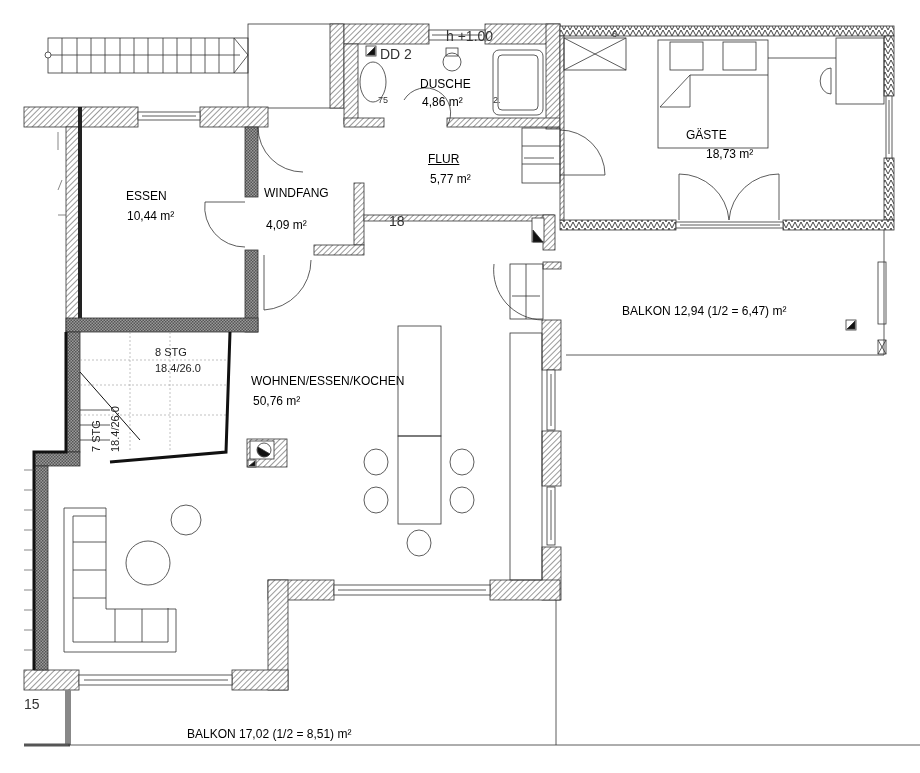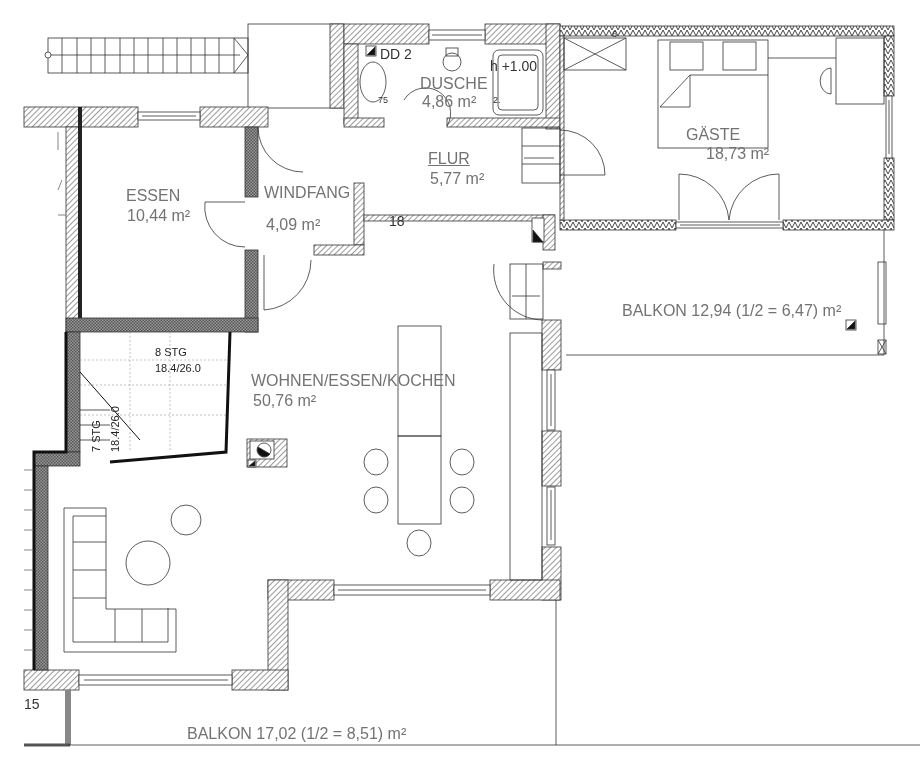--- a/index.html
+++ b/index.html
@@ -1,18 +1,18 @@
 <!DOCTYPE html>
 <html><head>
 <meta charset="utf-8">
 <style>
   html, body { margin: 0; padding: 0; background: #ffffff; }
   body { width: 920px; height: 773px; overflow: hidden; position: relative; font-family: "Liberation Sans", sans-serif; }
   #plan { position: absolute; left: 0; top: 0; width: 920px; height: 773px; }
-  .lbl { position: absolute; font-family: "Liberation Sans", sans-serif; color: #737373; font-size: 16px; line-height: 14px; white-space: nowrap; }
+  .lbl { position: absolute; font-family: "Liberation Sans", sans-serif; color: #000000; font-size: 12px; line-height: 14px; white-space: nowrap; }
   .sm { font-size: 11px; color: #222; }
   .tiny { font-size: 14px; color: #333; }
   .vert { transform: rotate(-90deg); transform-origin: left top; }
 </style>
 </head>
 <body>
 
 <svg id="plan" viewBox="0 0 920 773" xmlns="http://www.w3.org/2000/svg">
   <defs>
     <pattern id="hatch" patternUnits="userSpaceOnUse" width="4" height="4" patternTransform="rotate(45)">
@@ -280,18 +280,18 @@
 <div class="lbl" style="left:622px;top:304px;">BALKON 12,94 (1/2 = 6,47) m²</div>
 <div class="lbl" style="left:187px;top:715px;margin-top:12px;">BALKON 17,02 (1/2 = 8,51) m²</div>
 
 <div class="lbl sm" style="left:155px;top:345px;">8 STG</div>
 <div class="lbl sm" style="left:155px;top:361px;">18.4/26.0</div>
 
 <div class="lbl sm vert" style="left:89px;top:452px;">7 STG</div>
 <div class="lbl sm vert" style="left:108px;top:452px;">18.4/26.0</div>
 
 <div class="lbl tiny" style="left:380px;top:47px;">DD 2</div>
-<div class="lbl tiny" style="left:446px;top:59px;margin-left:44px;">h +1.00</div>
+<div class="lbl tiny" style="left:446px;top:29px;">h +1.00</div>
 <div class="lbl tiny" style="left:378px;top:93px;font-size:9px;">75</div>
 <div class="lbl tiny" style="left:493px;top:93px;font-size:9px;">2.</div>
 <div class="lbl tiny" style="left:612px;top:27px;font-size:9px;">6</div>
 <div class="lbl tiny" style="left:380px;top:214px;margin-left:9px;">18</div>
 <div class="lbl tiny" style="left:24px;top:697px;">15</div>
 
 </body></html>

